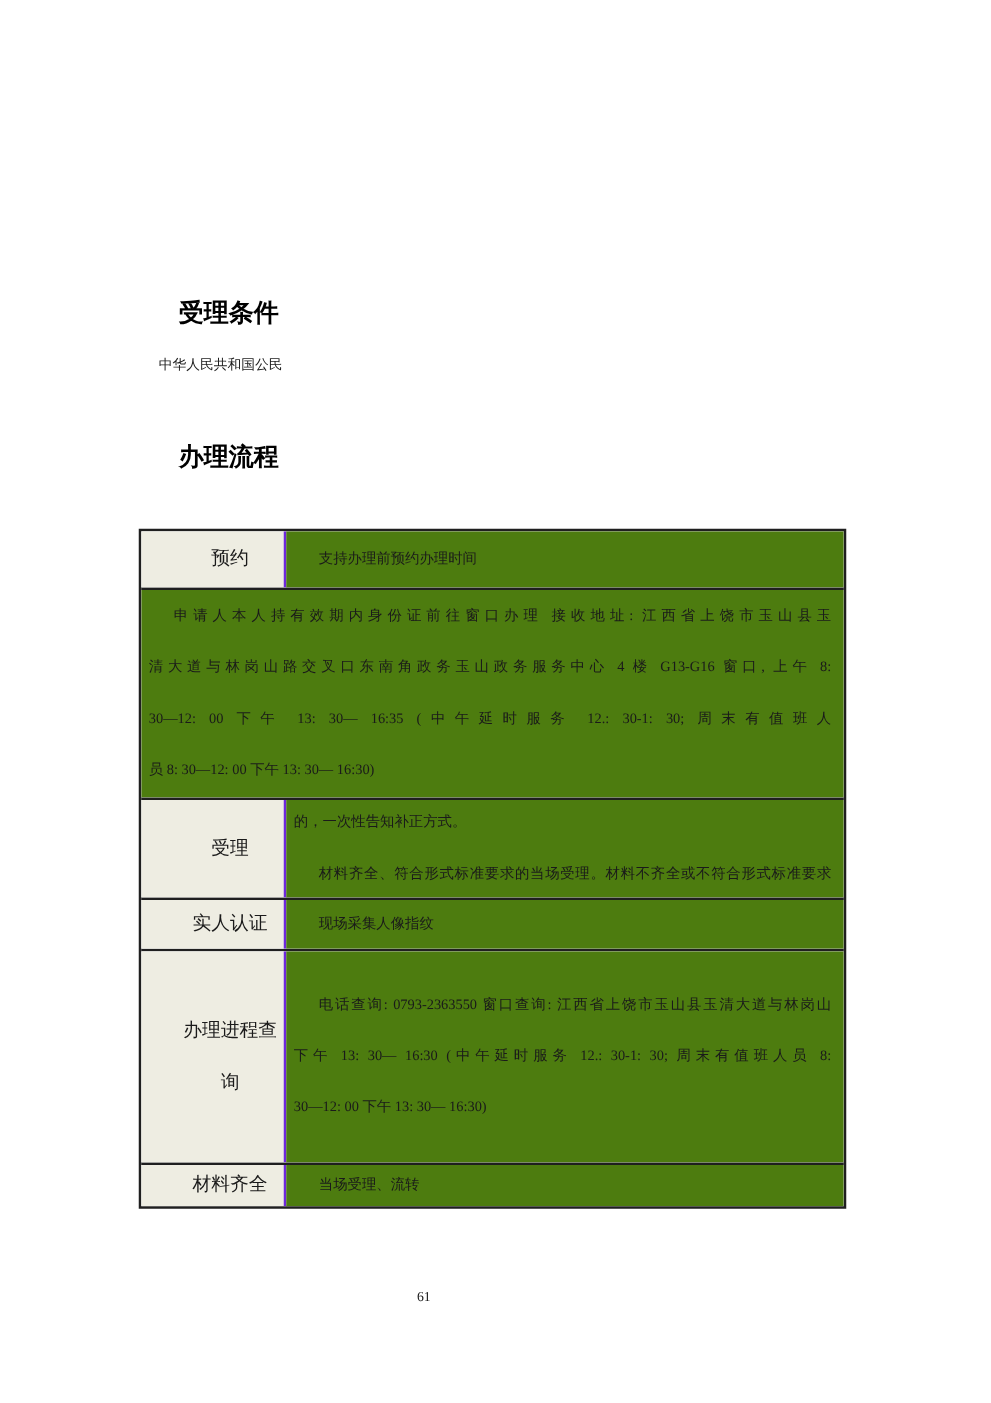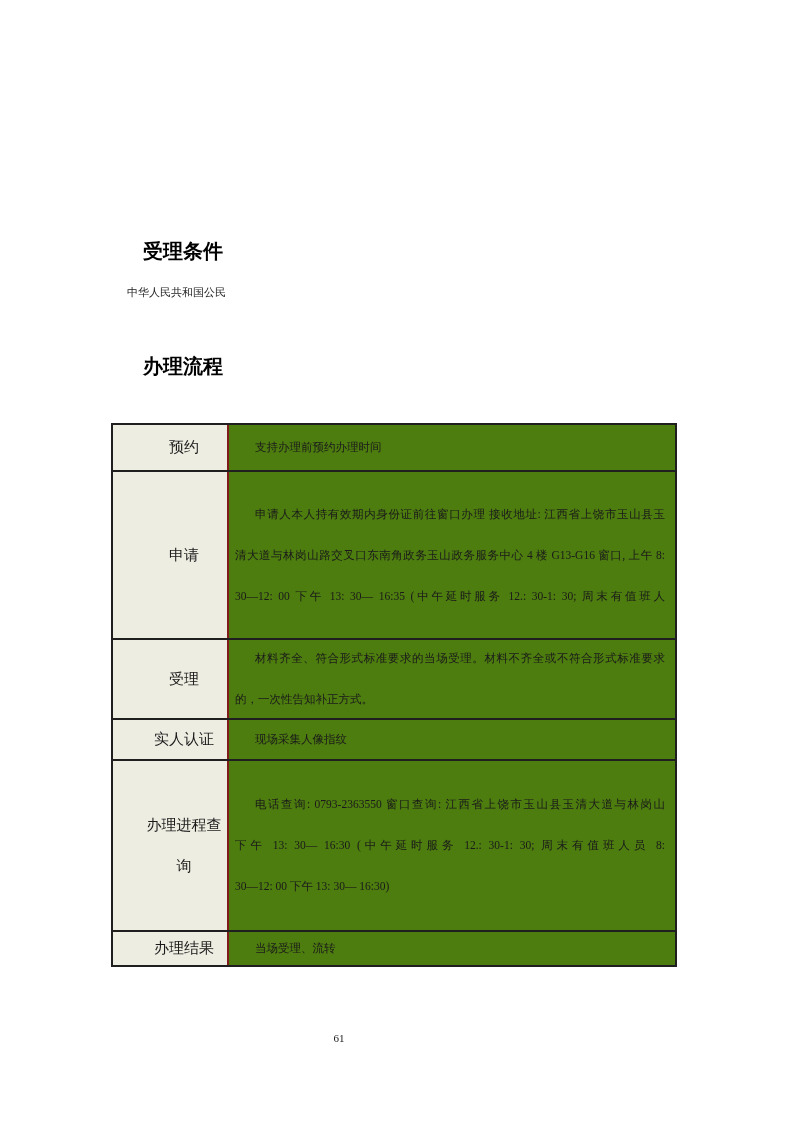--- a/index.html
+++ b/index.html
@@ -51,21 +51,21 @@
   .h45  { height: 45px; }
   .h168 { height: 168px; }
   .h80  { height: 80px; }
   .h41  { height: 41px; }
   .h171 { height: 171px; }
   .h35  { height: 35px; }
   .lcell {
     flex: 0 0 116px;
     width: 116px;
     box-sizing: border-box;
-    border-right: 2px solid #7f1d1d;
+    border-right: 2px solid #6d28d9;
     background: #eeede2;
     display: flex;
     align-items: center;
     justify-content: center;
     padding-left: 28px;
     overflow: hidden;
   }
   .lbl {
     width: 80px;
     text-align: center;
@@ -115,40 +115,38 @@
         <div class="lbl">预约</div>
       </div>
       <div class="ccell">
         <div class="para">
           <div class="line first nofill">支持办理前预约办理时间</div>
         </div>
       </div>
     </div>
 
     <div class="trow h168">
-      <div class="lcell">
-        <div class="lbl">申请</div>
-      </div>
       <div class="ccell">
         <div class="para">
           <div class="line first fill">申请人本人持有效期内身份证前往窗口办理 接收地址: 江西省上饶市玉山县玉</div>
           <div class="line fill">清大道与林岗山路交叉口东南角政务玉山政务服务中心 4 楼 G13-G16 窗口, 上午 8:</div>
           <div class="line fill">30—12: 00 下午 13: 30— 16:35 (中午延时服务 12.: 30-1: 30; 周末有值班人</div>
+          <div class="line nofill">员 8: 30—12: 00 下午 13: 30— 16:30)</div>
         </div>
       </div>
     </div>
 
     <div class="trow h80">
       <div class="lcell">
         <div class="lbl">受理</div>
       </div>
       <div class="ccell">
         <div class="para">
+          <div class="line nofill">的，一次性告知补正方式。</div>
           <div class="line first fill">材料齐全、符合形式标准要求的当场受理。材料不齐全或不符合形式标准要求</div>
-          <div class="line nofill">的，一次性告知补正方式。</div>
         </div>
       </div>
     </div>
 
     <div class="trow h41">
       <div class="lcell">
         <div class="lbl">实人认证</div>
       </div>
       <div class="ccell">
         <div class="para">
@@ -165,21 +163,21 @@
         <div class="para">
           <div class="line first fill">电话查询: 0793-2363550 窗口查询: 江西省上饶市玉山县玉清大道与林岗山</div>
           <div class="line fill">下午 13: 30— 16:30 (中午延时服务 12.: 30-1: 30; 周末有值班人员 8:</div>
           <div class="line nofill">30—12: 00 下午 13: 30— 16:30)</div>
         </div>
       </div>
     </div>
 
     <div class="trow h35">
       <div class="lcell">
-        <div class="lbl">办理结果</div>
+        <div class="lbl">材料齐全</div>
       </div>
       <div class="ccell">
         <div class="para">
           <div class="line first nofill">当场受理、流转</div>
         </div>
       </div>
     </div>
 
   </div>
 

